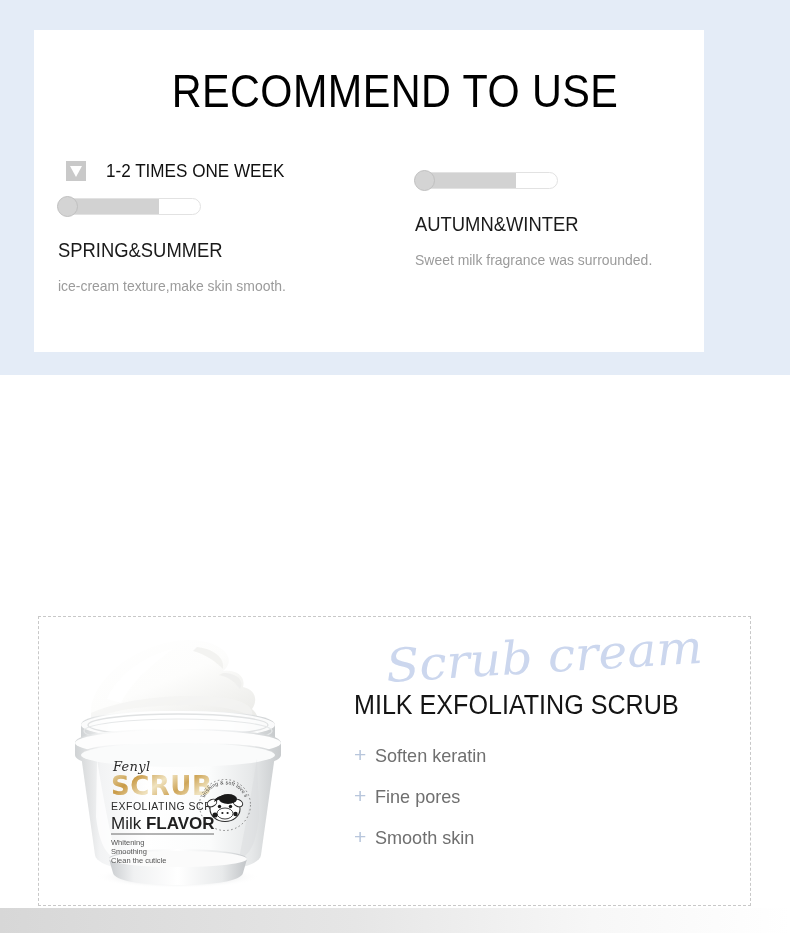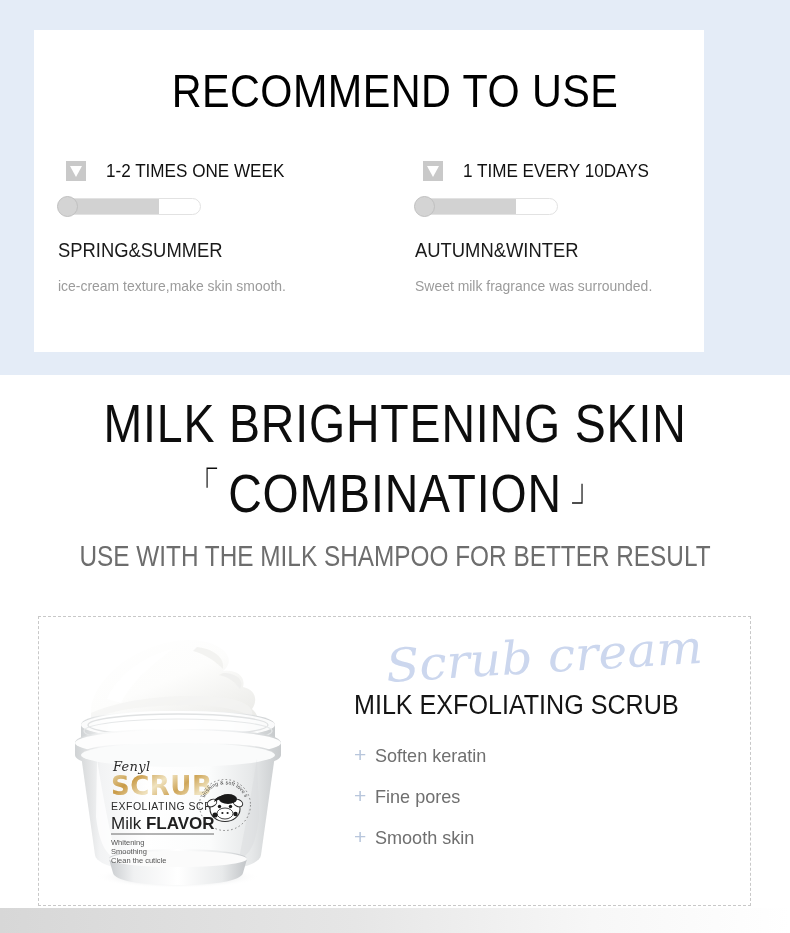--- a/index.html
+++ b/index.html
@@ -294,47 +294,34 @@
           <span class="track"></span>
           <span class="fill" style="width: 100.11px;"></span>
           <span class="knob"></span>
         </div>
 
         <div class="season-name">SPRING&amp;SUMMER</div>
         <div class="season-desc">ice-cream texture,make skin smooth.</div>
       </div>
 
       <div class="usage-col col-2">
-        <div class="freq-row">
-          <span class="tri-badge">
-            <span class="tri"></span>
-          </span>
-          <span class="freq-label">1 TIME EVERY 10DAYS</span>
-        </div>
 
         <div class="slider">
           <span class="track"></span>
           <span class="fill" style="width: 100.11px;"></span>
           <span class="knob"></span>
         </div>
 
         <div class="season-name">AUTUMN&amp;WINTER</div>
         <div class="season-desc">Sweet milk fragrance was surrounded.</div>
       </div>
 
     </div>
   </div>
 
-  <div class="headline">
-    <div class="line1">MILK BRIGHTENING SKIN</div>
-    <div class="line2">
-      <span class="bracket">「</span><span>COMBINATION</span><span class="bracket">」</span>
-    </div>
-    <div class="line3">USE WITH THE MILK SHAMPOO FOR BETTER RESULT</div>
-  </div>
 
   <div class="product-card">
 
     <div class="jar-wrap">
       <svg class="jar" viewBox="0 0 260 268" xmlns="http://www.w3.org/2000/svg">
         <defs>
           <linearGradient id="bodyG" x1="0" y1="0" x2="1" y2="0">
             <stop offset="0%" stop-color="#d8dadb"></stop>
             <stop offset="10%" stop-color="#f2f3f4"></stop>
             <stop offset="34%" stop-color="#ffffff"></stop>

